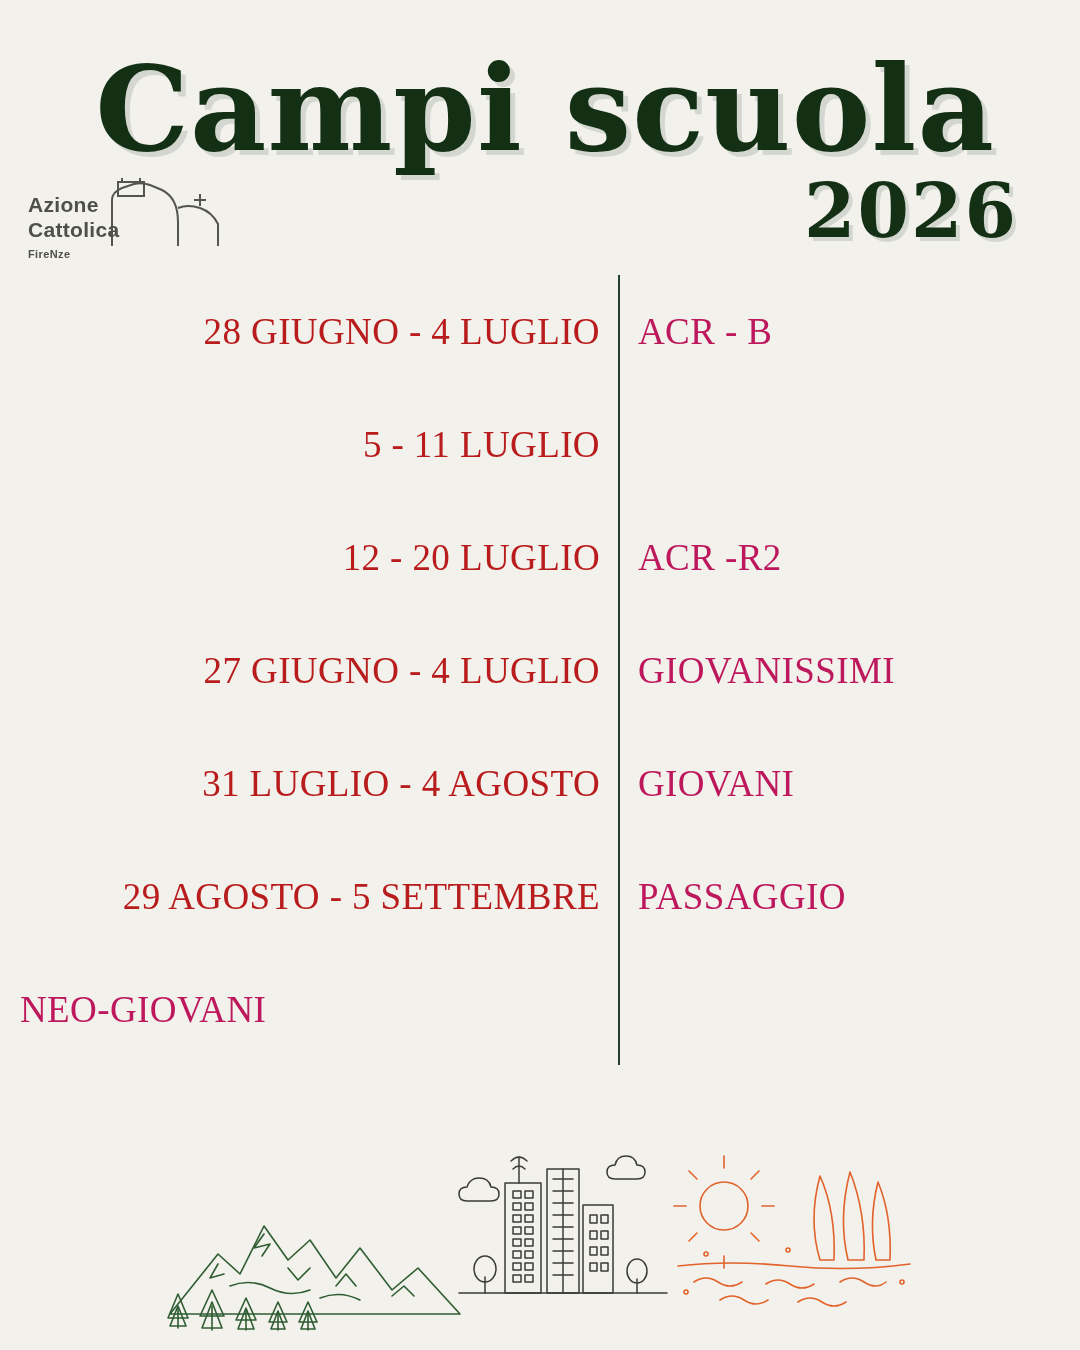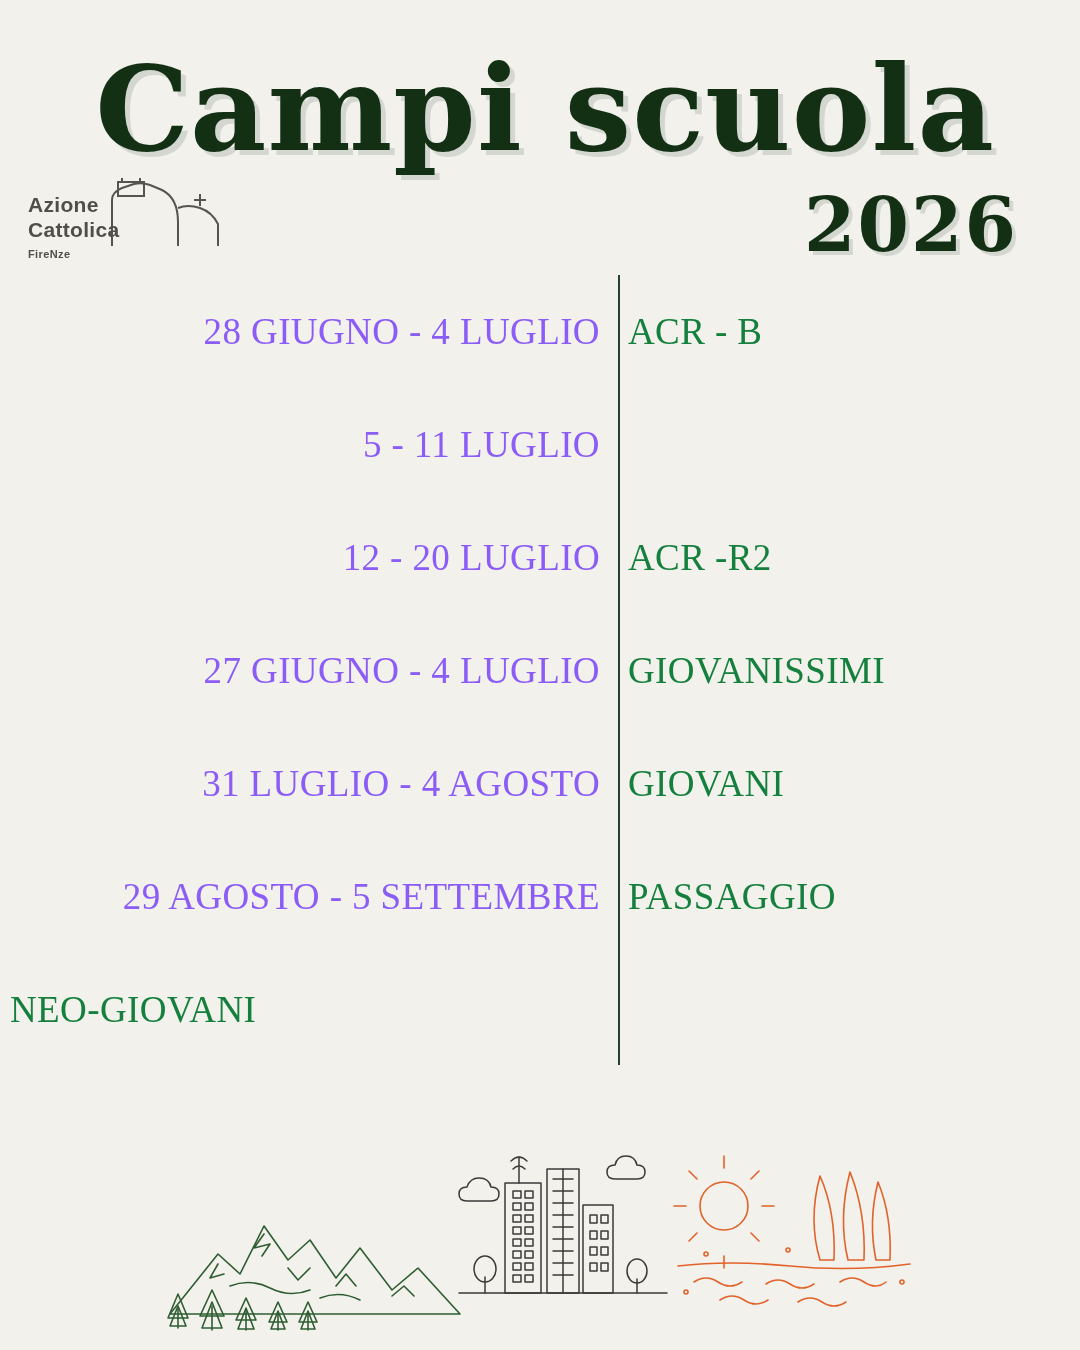--- a/index.html
+++ b/index.html
@@ -43,21 +43,21 @@
   }
   .title-year {
     font-family: "DejaVu Serif", "Liberation Serif", serif;
     font-weight: bold;
     font-size: 74px;
     line-height: 1.0;
     color: #133015;
     text-shadow: 4px 4px 0 rgba(19,48,21,0.13);
     text-align: right;
     padding-right: 62px;
-    margin-top: 20px;
+    margin-top: 6px;
     letter-spacing: 2px;
   }
 
   
   .logo {
     position: absolute;
     left: 26px;
     top: 178px;
     width: 210px;
     height: 92px;
@@ -105,30 +105,30 @@
     display: flex;
     align-items: center;
     height: 113px;
   }
   .row .dates {
     width: 600px;
     text-align: right;
     padding-right: 18px;
     font-size: 37px;
     letter-spacing: 0.4px;
-    color: #8b5cf6;
+    color: #b91c1c;
     white-space: nowrap;
   }
   .row .group {
     width: 440px;
     text-align: left;
-    padding-left: 10px;
+    padding-left: 20px;
     font-size: 37px;
     letter-spacing: 0.4px;
-    color: #15803d;
+    color: #be185d;
     white-space: nowrap;
   }
 
   
   .illustration {
     position: absolute;
     left: 0;
     bottom: 18px;
     width: 1080px;
     height: 230px;

